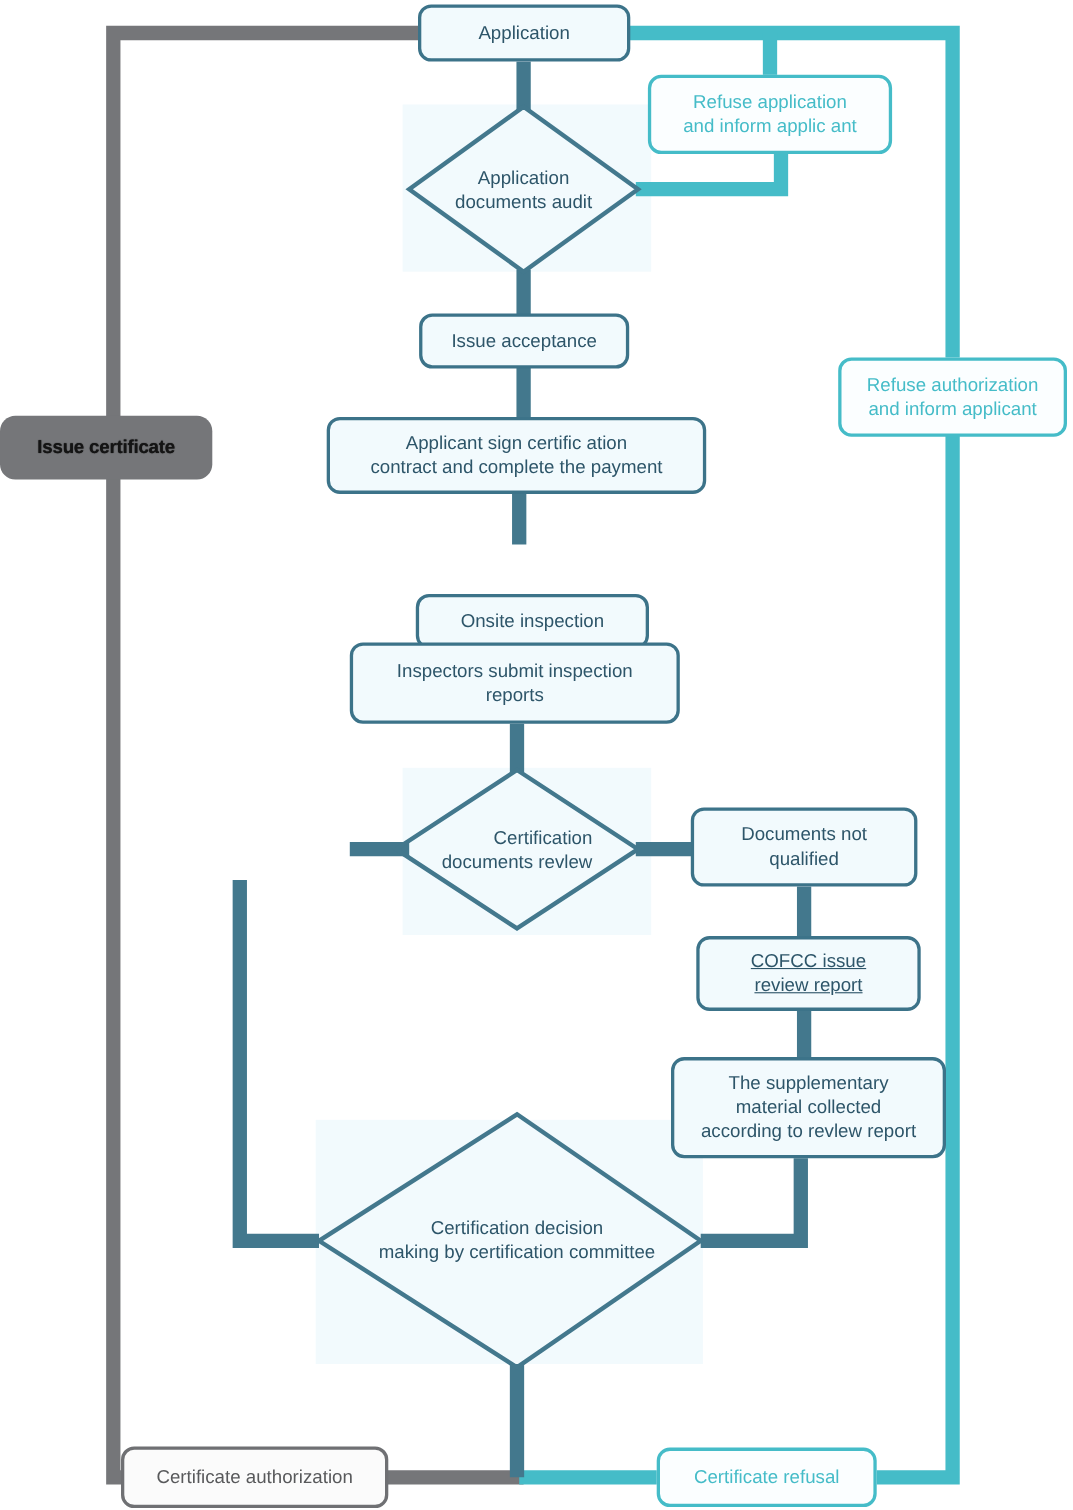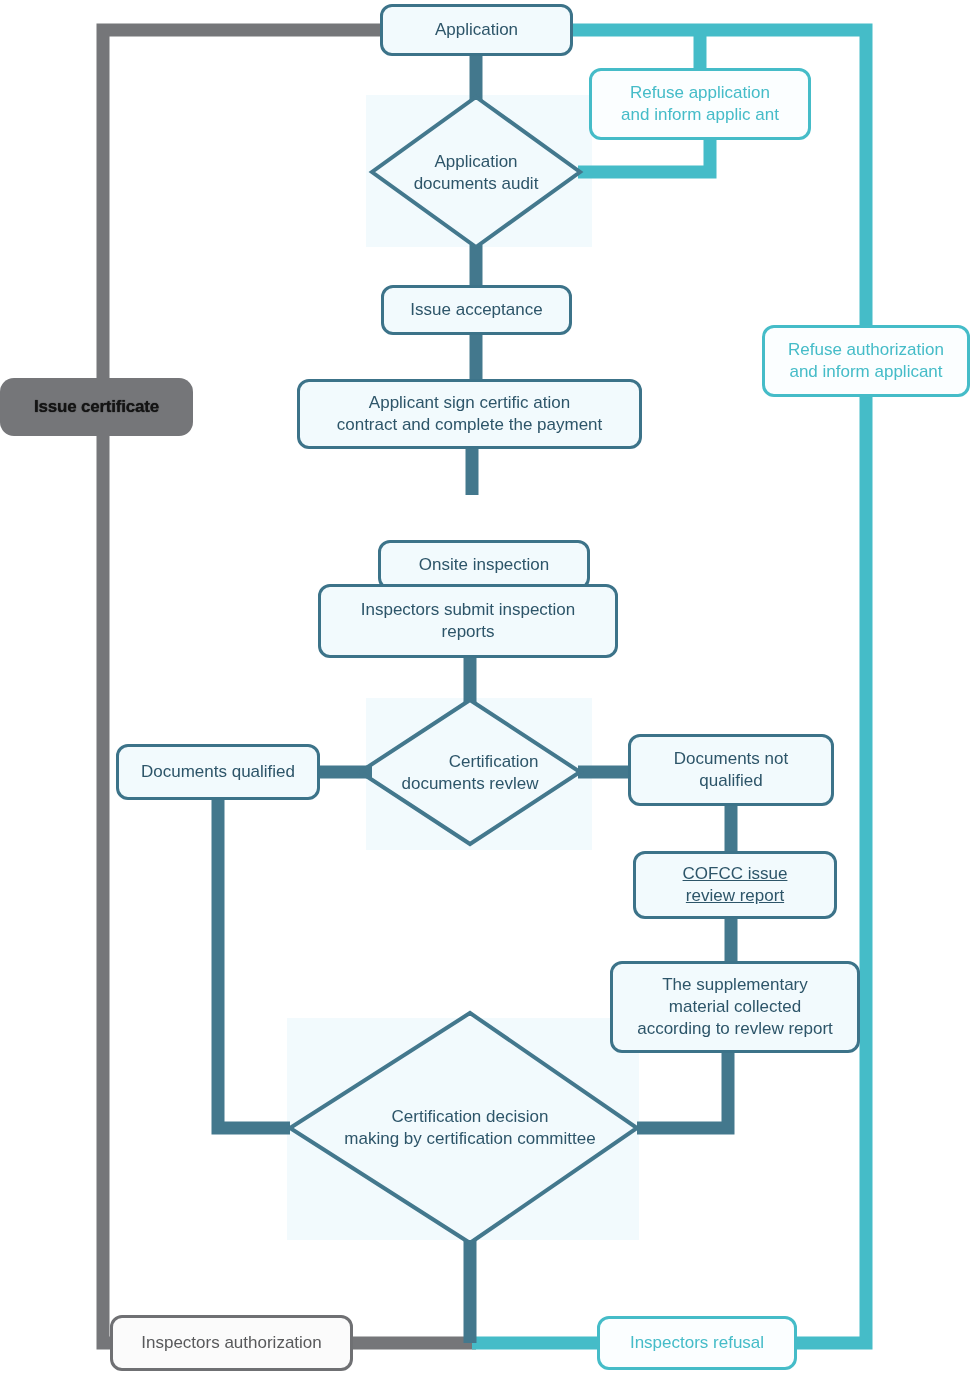--- a/index.html
+++ b/index.html
@@ -189,23 +189,20 @@
     </span>
   </div>
 
   <div class="diamond-label" style="left:376px; top:742px; width:188px; height:62px;text-align:right;">
     <span>
       <span>Certification</span><br>
       <span>documents revlew</span>
     </span>
   </div>
 
-  <div class="node" style="left:116px; top:744px; width:204px; height:56px;">
-    <span>Documents qualified</span>
-  </div>
 
   <div class="node" style="left:628px; top:734px; width:206px; height:72px;">
     <span>
       <span>Documents not</span><br>
       <span>qualified</span>
     </span>
   </div>
 
   <div class="node" style="left:633px; top:851px; width:204px; height:68px;text-decoration:underline;">
     <span>
@@ -223,24 +220,24 @@
   </div>
 
   <div class="diamond-label" style="left:320px; top:1096px; width:300px; height:64px;">
     <span>
       <span>Certification decision</span><br>
       <span>making by certification committee</span>
     </span>
   </div>
 
   <div class="node grayb" style="left:110px; top:1315px; width:243px; height:56px;">
-    <span>Inspectors authorization</span>
+    <span>Certificate authorization</span>
   </div>
 
   <div class="node teal" style="left:597px; top:1316px; width:200px; height:54px;">
-    <span>Inspectors refusal</span>
+    <span>Certificate refusal</span>
   </div>
 
   <div class="overlay-box" style="left:0px; top:378px; width:193px; height:58px;border-radius:14px;">
     <span class="olabel">Issue certificate</span>
   </div>
 
 </div>
 
 </body></html>

